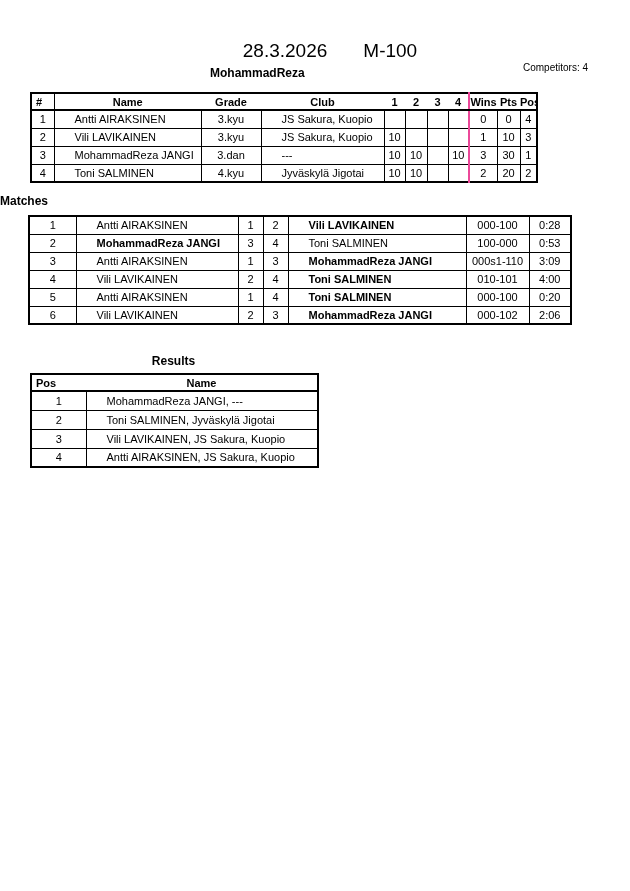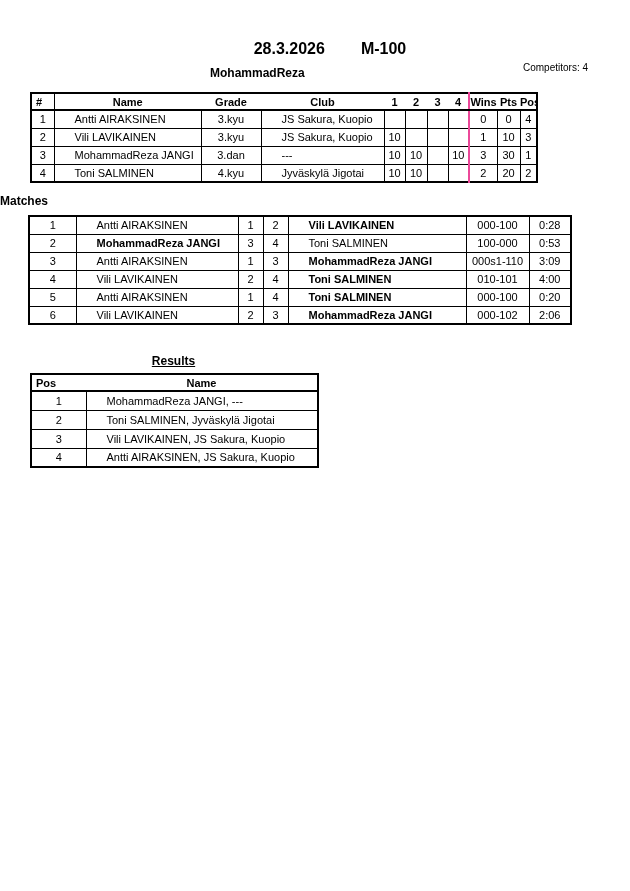--- a/index.html
+++ b/index.html
@@ -11,21 +11,21 @@
     font-family: "Liberation Sans", "DejaVu Sans", sans-serif;
     position: relative;
     overflow: hidden;
   }
   .abs { position: absolute; }
 
   
   .page-title {
     top: 40px; left: 30px; width: 600px;
     display: flex; justify-content: center; gap: 36px;
-    font-size: 16px; font-weight: bold;
+    font-size: 19px; font-weight: normal;
   }
 
   
   .section-label { font-size: 12px; font-weight: bold; }
   .count-label { font-size: 10px; }
 
   
   table {
     position: absolute;
     border-collapse: collapse;
@@ -219,21 +219,21 @@
     <td class="left">Vili LAVIKAINEN</td>
     <td>2</td>
     <td>3</td>
     <td class="left bold">MohammadReza JANGI</td>
     <td>000-102</td>
     <td>2:06</td>
   </tr>
 </tbody>
   </table>
 
-<div class="abs section-label" style="left:30px; top:354px; width:287px; text-align:center;text-decoration:underline;">Results</div>
+<div class="abs section-label" style="left:30px; top:354px; width:287px; text-align:center;">Results</div>
 
 <table id="results-table">
   <colgroup>
     <col style="width:55px">
       <col style="width:232px">
   </colgroup>
   <tbody>
       <tr>
     <th class="hleft">Pos</th>
     <th>Name</th>

